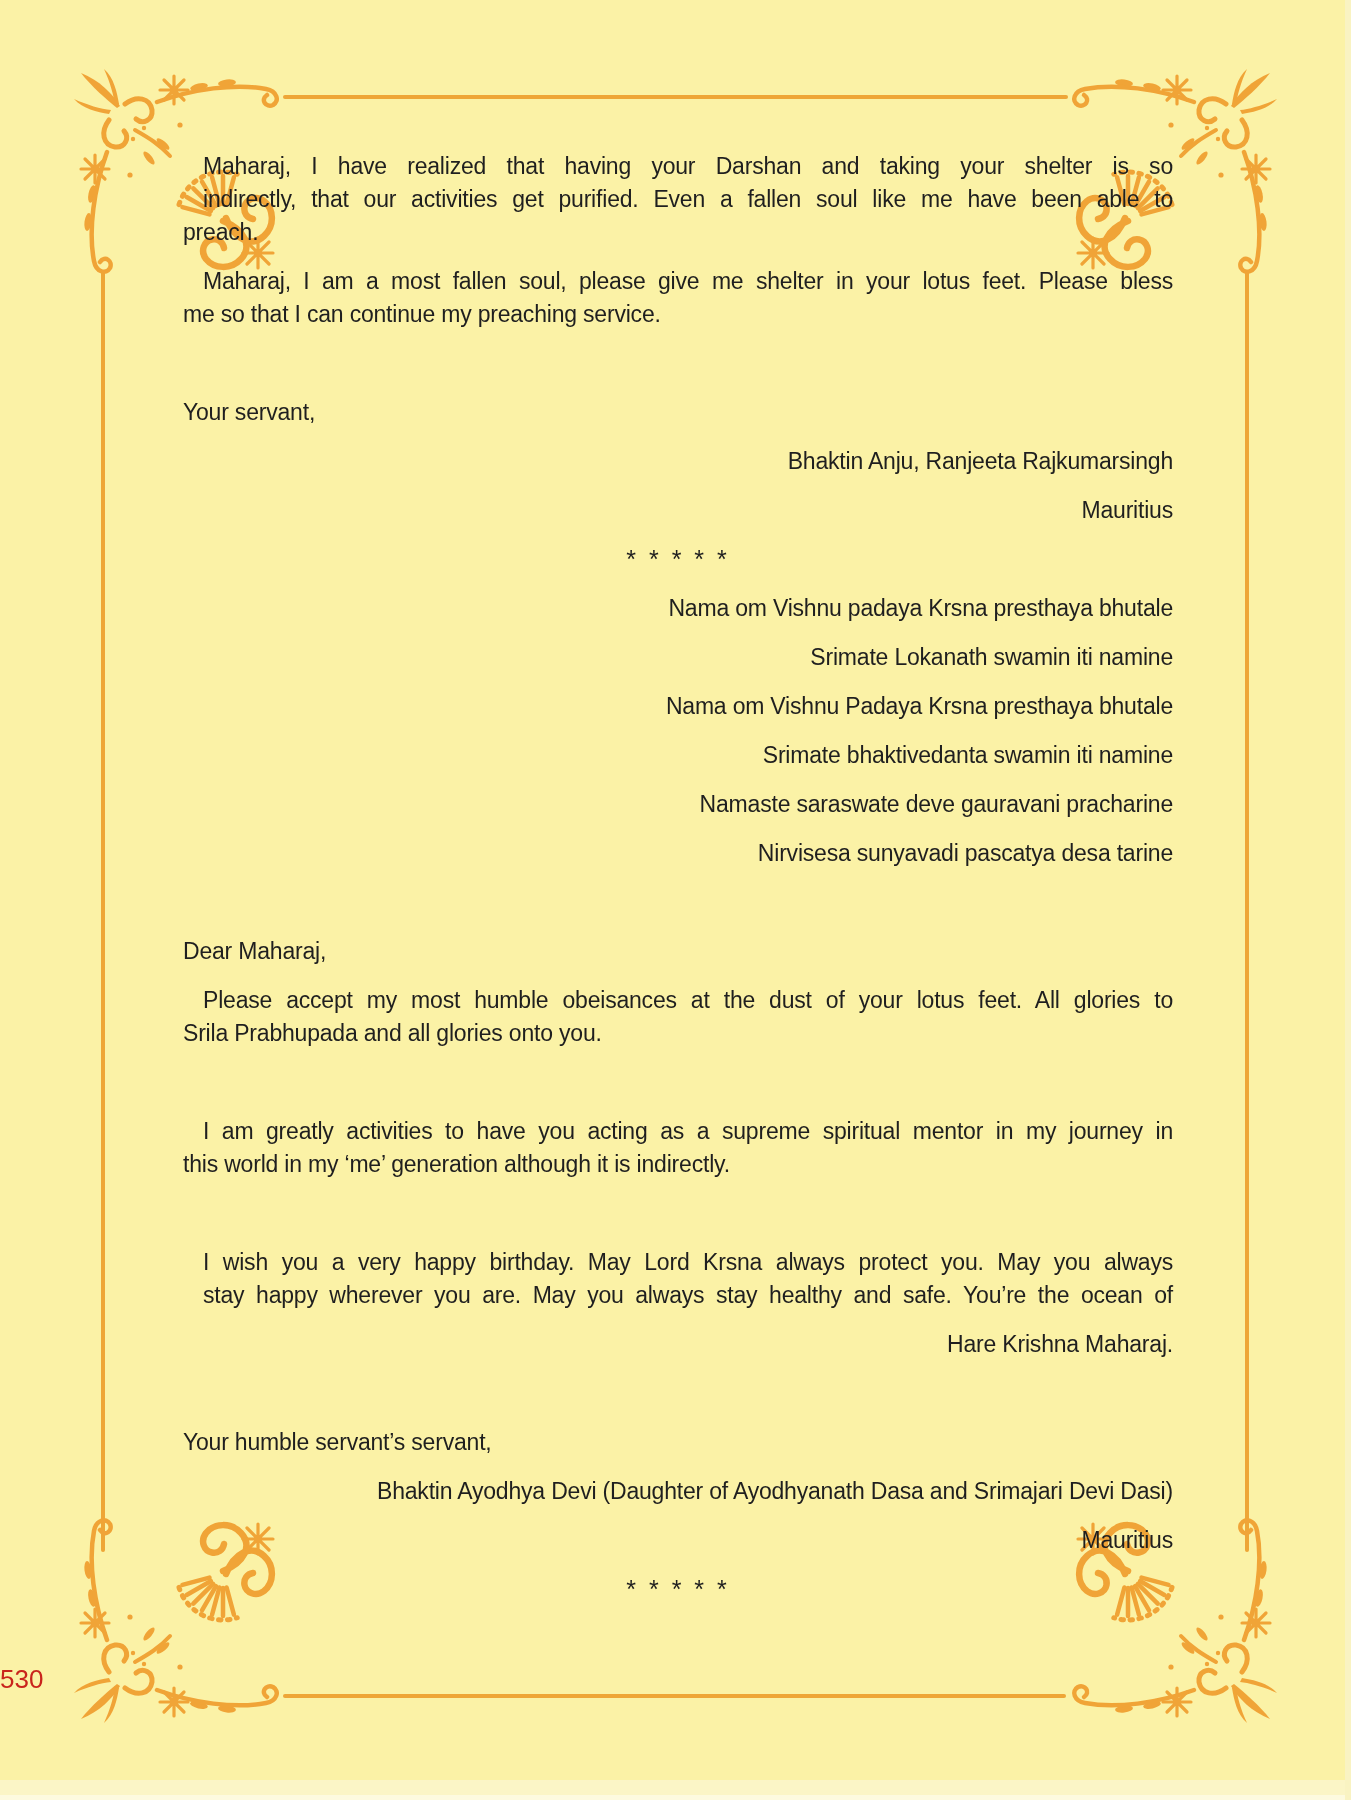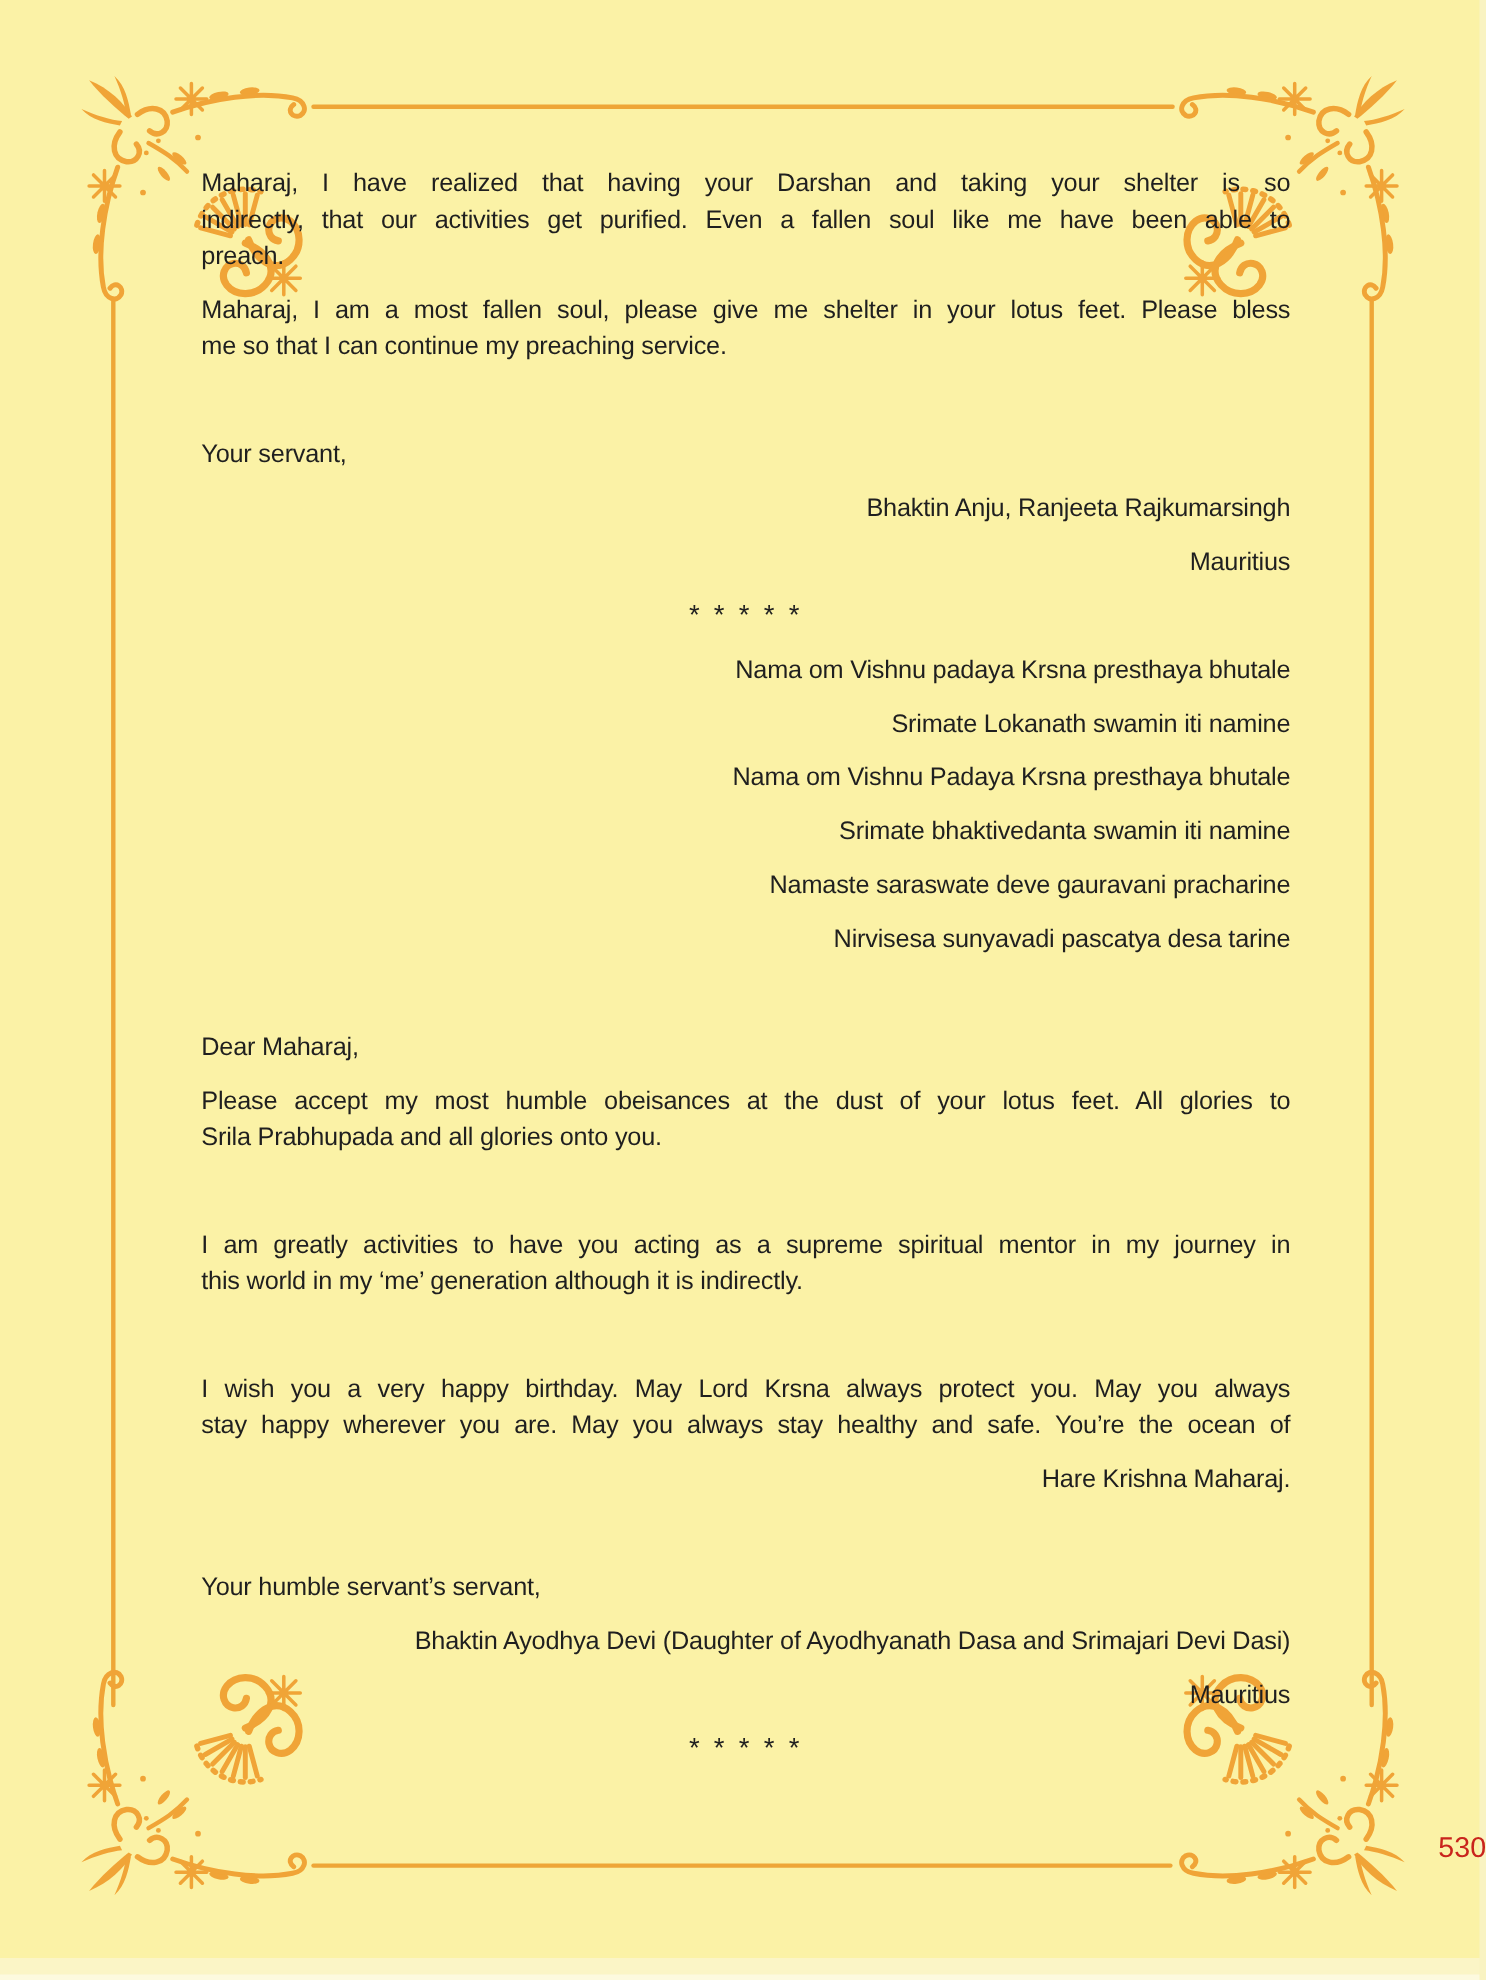--- a/index.html
+++ b/index.html
@@ -29,28 +29,28 @@
   .orn-bl{left:73px;top:1509px;transform:scaleY(-1);}
   .orn-br{left:1063px;top:1509px;transform:scale(-1,-1);}
 
   
   .col{
     position:absolute;left:183px;top:150px;width:990px;
     font-size:23px;letter-spacing:-0.2px;
   }
   .line{height:33px;line-height:33px;}
   .solo{white-space:nowrap;}
-  .j{text-align:justify;text-align-last:justify;}
+  .j{text-align:justify;text-align-last:justify;margin-left:20px;}
   .gap16{margin-top:16px;text-align:right;}
   .gap65{margin-top:65px;}
   .sep{text-align:center;font-size:25px;letter-spacing:3px;white-space:nowrap;}
 
   .pageno{
     position:absolute;left:0;top:1663px;width:100%;
-    text-align:right;color:#C9241C;font-size:26px;line-height:33px;
+    text-align:left;color:#C9241C;font-size:26px;line-height:33px;
   }
 </style>
 </head>
 <body>
 
 <svg width="0" height="0" style="position:absolute">
   <defs>
     <g id="corner-ornament">
       <g fill="#F0A437" stroke="none">
         <path d="M44,40 C34,32 18,18 8,5 C26,12 40,26 47,38 Z"></path>

